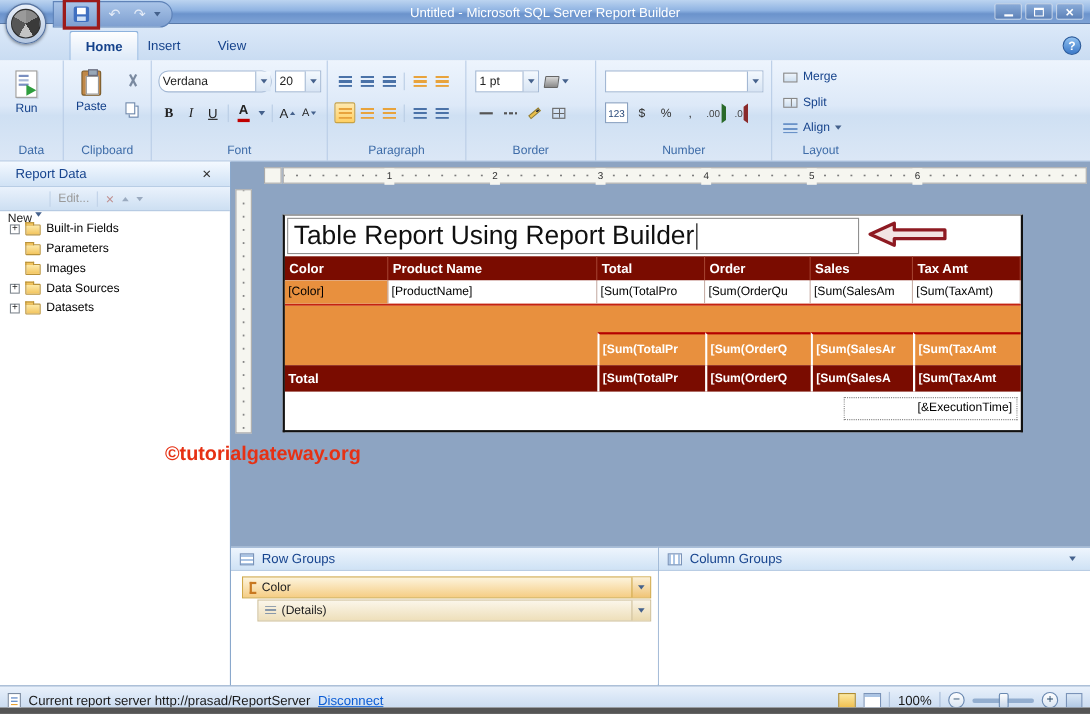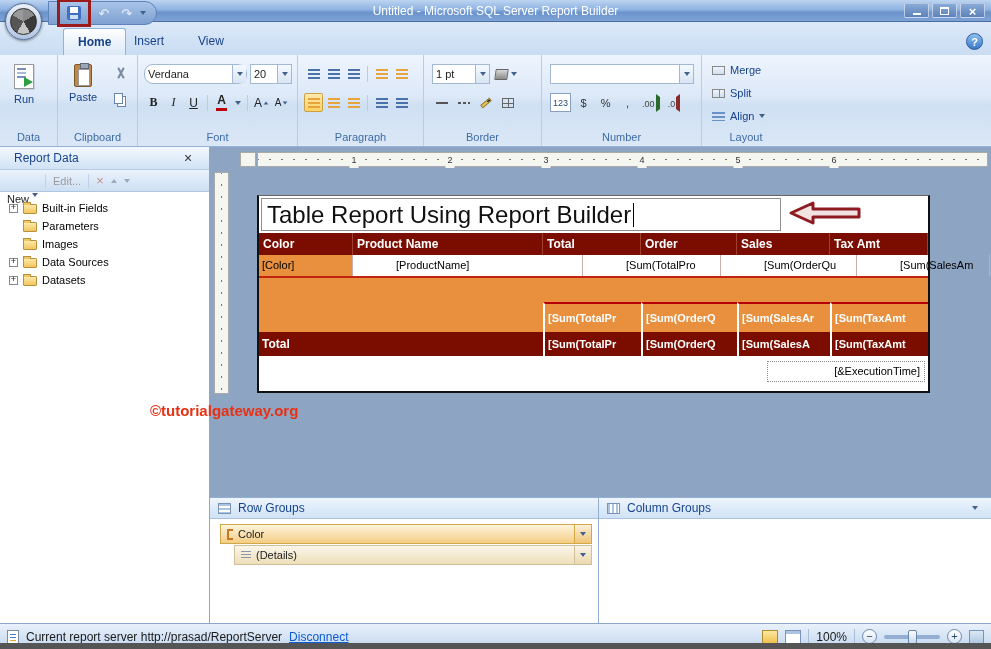--- a/index.html
+++ b/index.html
@@ -169,35 +169,35 @@
     font-size:24px;color:#101010;display:flex;align-items:center;padding-left:5px;white-space:nowrap;overflow:hidden;}
   .caret{width:1px;height:24px;background:#000;margin-left:2px;flex:none;}
   .arrow-svg{position:absolute;left:530px;top:4px;}
 
   .tbl{position:absolute;left:0;top:37px;width:669px;}
   .trow{display:flex;width:669px;}
   .w0{width:94px;flex:none;} .w1{width:190px;flex:none;} .w2{width:98px;flex:none;}
   .w3{width:96px;flex:none;} .w4{width:93px;flex:none;} .w5{width:98px;flex:none;}
   .thead{height:22px;background:var(--maroon);color:#fff;font-weight:bold;font-size:12px;}
   .thead .tc{line-height:22px;padding-left:4px;border-right:1px solid #a2402e;white-space:nowrap;overflow:hidden;}
-  .tdetail{height:23px;background:#fff;font-size:11px;color:#000;border-bottom:2px solid #c42310;gap:40px;}
+  .tdetail{height:23px;background:#fff;font-size:11px;color:#000;border-bottom:2px solid #c42310;}
   .tdetail .tc{line-height:21px;padding-left:3px;border-right:1px solid #c8b0a8;white-space:nowrap;overflow:hidden;}
   .tdetail .colorcell{background:var(--orange);}
   .tgroup{height:54px;background:var(--orange);}
   .tgroup .tc{position:relative;overflow:hidden;}
   .gsub{position:absolute;left:0;right:0;bottom:0;height:30px;border-top:2px solid #b40000;border-left:2px solid #fff;
     display:flex;align-items:center;padding-left:3px;color:#fff;font-weight:bold;font-size:11px;white-space:nowrap;overflow:hidden;}
   .ttotal{height:24px;background:var(--maroon);color:#fff;font-weight:bold;font-size:11px;}
   .ttotal .tc{line-height:24px;padding-left:3px;white-space:nowrap;overflow:hidden;}
   .ttotal .sum{border-left:2px solid #fff;}
   .ttotal .first{font-size:12px;}
   .execbox{position:absolute;right:3px;bottom:9px;width:158px;height:21px;border:1px dotted #8a8a8a;
     font-size:11px;color:#000;text-align:right;line-height:19px;padding-right:4px;}
 
-  .watermark{position:absolute;left:150px;top:402px;font-size:15px;font-weight:bold;color:var(--watermark);z-index:6;}
+  .watermark{position:absolute;left:150px;top:402px;font-size:18px;font-weight:bold;color:var(--watermark);z-index:6;}
 
   
   .grouppane{position:absolute;left:210px;top:497px;width:781px;height:126px;display:flex;}
   .gsec{position:relative;height:126px;}
   .gsec.left{width:389px;border-right:1px solid #93aed0;}
   .gsec.right{width:392px;}
   .ghead{height:22px;background:linear-gradient(#eef5fd,#cfe2f5);border-top:1px solid #93aed0;border-bottom:1px solid #aac2de;
     display:flex;align-items:center;gap:7px;padding:0 8px;font-size:12px;color:#17448e;}
   .ghead-dd{margin-left:auto;width:16px;display:flex;justify-content:center;}
   .gbody{height:103px;background:#fff;position:relative;}

